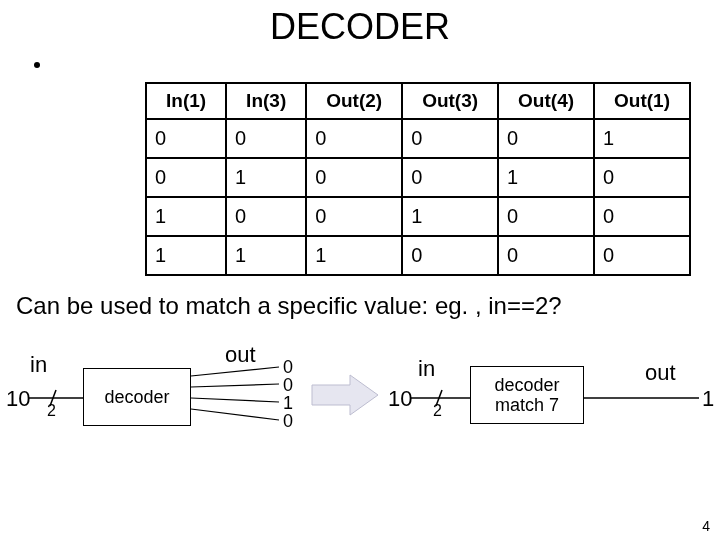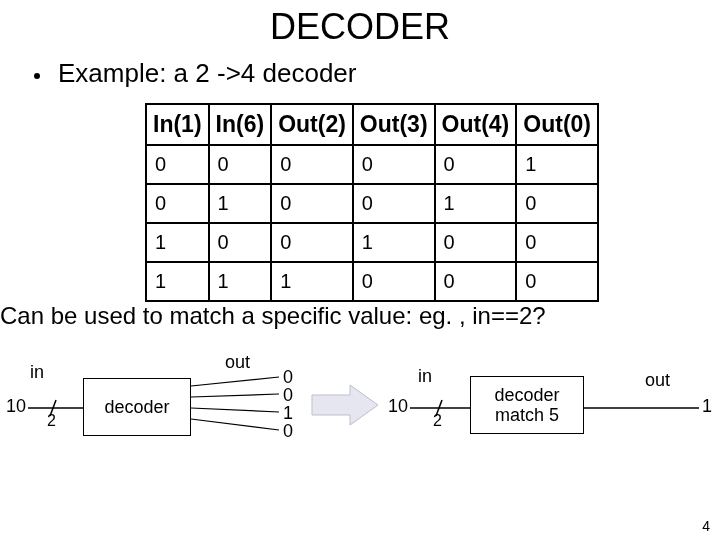--- a/index.html
+++ b/index.html
@@ -40,44 +40,46 @@
   .truth-table th, .truth-table td {
     border: 2px solid #000;
     padding: 7px 8px;
     text-align: left;
     font-size: 20px;
     font-weight: normal;
     min-width: 50px;
   }
   .truth-table th {
     font-weight: bold;
-    font-size: 23px;
-    padding: 6px 6px;
+    font-size: 19px;
+    padding: 6px 19px;
     white-space: nowrap;
   }
   .caption {
     font-size: 24px;
+    padding-left: 16px;
+    margin-top: 16px;
   }
   .diagram-area {
     position: relative;
     margin-top: 10px;
     height: 115px;
   }
   .box {
     position: absolute;
     border: 1.5px solid #000;
     background: #fff;
     display: flex;
     align-items: center;
     justify-content: center;
     font-size: 18px;
   }
   .lbl {
     position: absolute;
-    font-size: 18px;
+    font-size: 22px;
   }
   svg.wire {
     position: absolute;
     overflow: visible;
   }
   .outcol {
     position: absolute;
     font-size: 18px;
     line-height: 18px;
   }
@@ -88,32 +90,31 @@
     font-size: 14px;
   }
 </style>
 </head>
 <body>
 
 <h1 class="title">DECODER</h1>
 
 <div class="bullet-row">
   <div class="bullet-dot"></div>
-  <div>Example: a 2 -&gt;4 decoder</div>
 </div>
 
 <table class="truth-table">
   <thead>
       <tr id="thead-row">
         <th>In(1)</th>
-        <th>In(6)</th>
+        <th>In(3)</th>
         <th>Out(2)</th>
         <th>Out(3)</th>
         <th>Out(4)</th>
-        <th>Out(0)</th>
+        <th>Out(1)</th>
       </tr>
     </thead>
   <tbody id="tbody">
       <tr>
         <td>0</td>
         <td>0</td>
         <td>0</td>
         <td>0</td>
         <td>0</td>
         <td>1</td>
@@ -179,21 +180,21 @@
 
   <div class="lbl" style="left:418px; top:26px;">in</div>
   <div class="lbl" style="left:388px; top:56px;">10</div>
   <svg class="wire" style="left:410px; top:66px;" width="60" height="20">
     <line x1="0" y1="2" x2="60" y2="2" stroke="#000" stroke-width="1.5"></line>
     <line x1="32" y1="-6" x2="26" y2="10" stroke="#000" stroke-width="1.5"></line>
   </svg>
   <div class="lbl" style="left:433px; top:72px; font-size:16px;">2</div>
   <div class="box" style="left:470px; top:36px; width:114px; height:58px; flex-direction:column; line-height:20px;">
     <span>decoder</span>
-    <span>match 5</span>
+    <span>match 7</span>
   </div>
   <div class="lbl" style="left:645px; top:30px;">out</div>
   <svg class="wire" style="left:584px; top:66px;" width="115" height="10">
     <line x1="0" y1="2" x2="115" y2="2" stroke="#000" stroke-width="1.5"></line>
   </svg>
   <div class="lbl" style="left:702px; top:56px;">1</div>
 
 </div>
 
 <div class="page-num">4</div>

